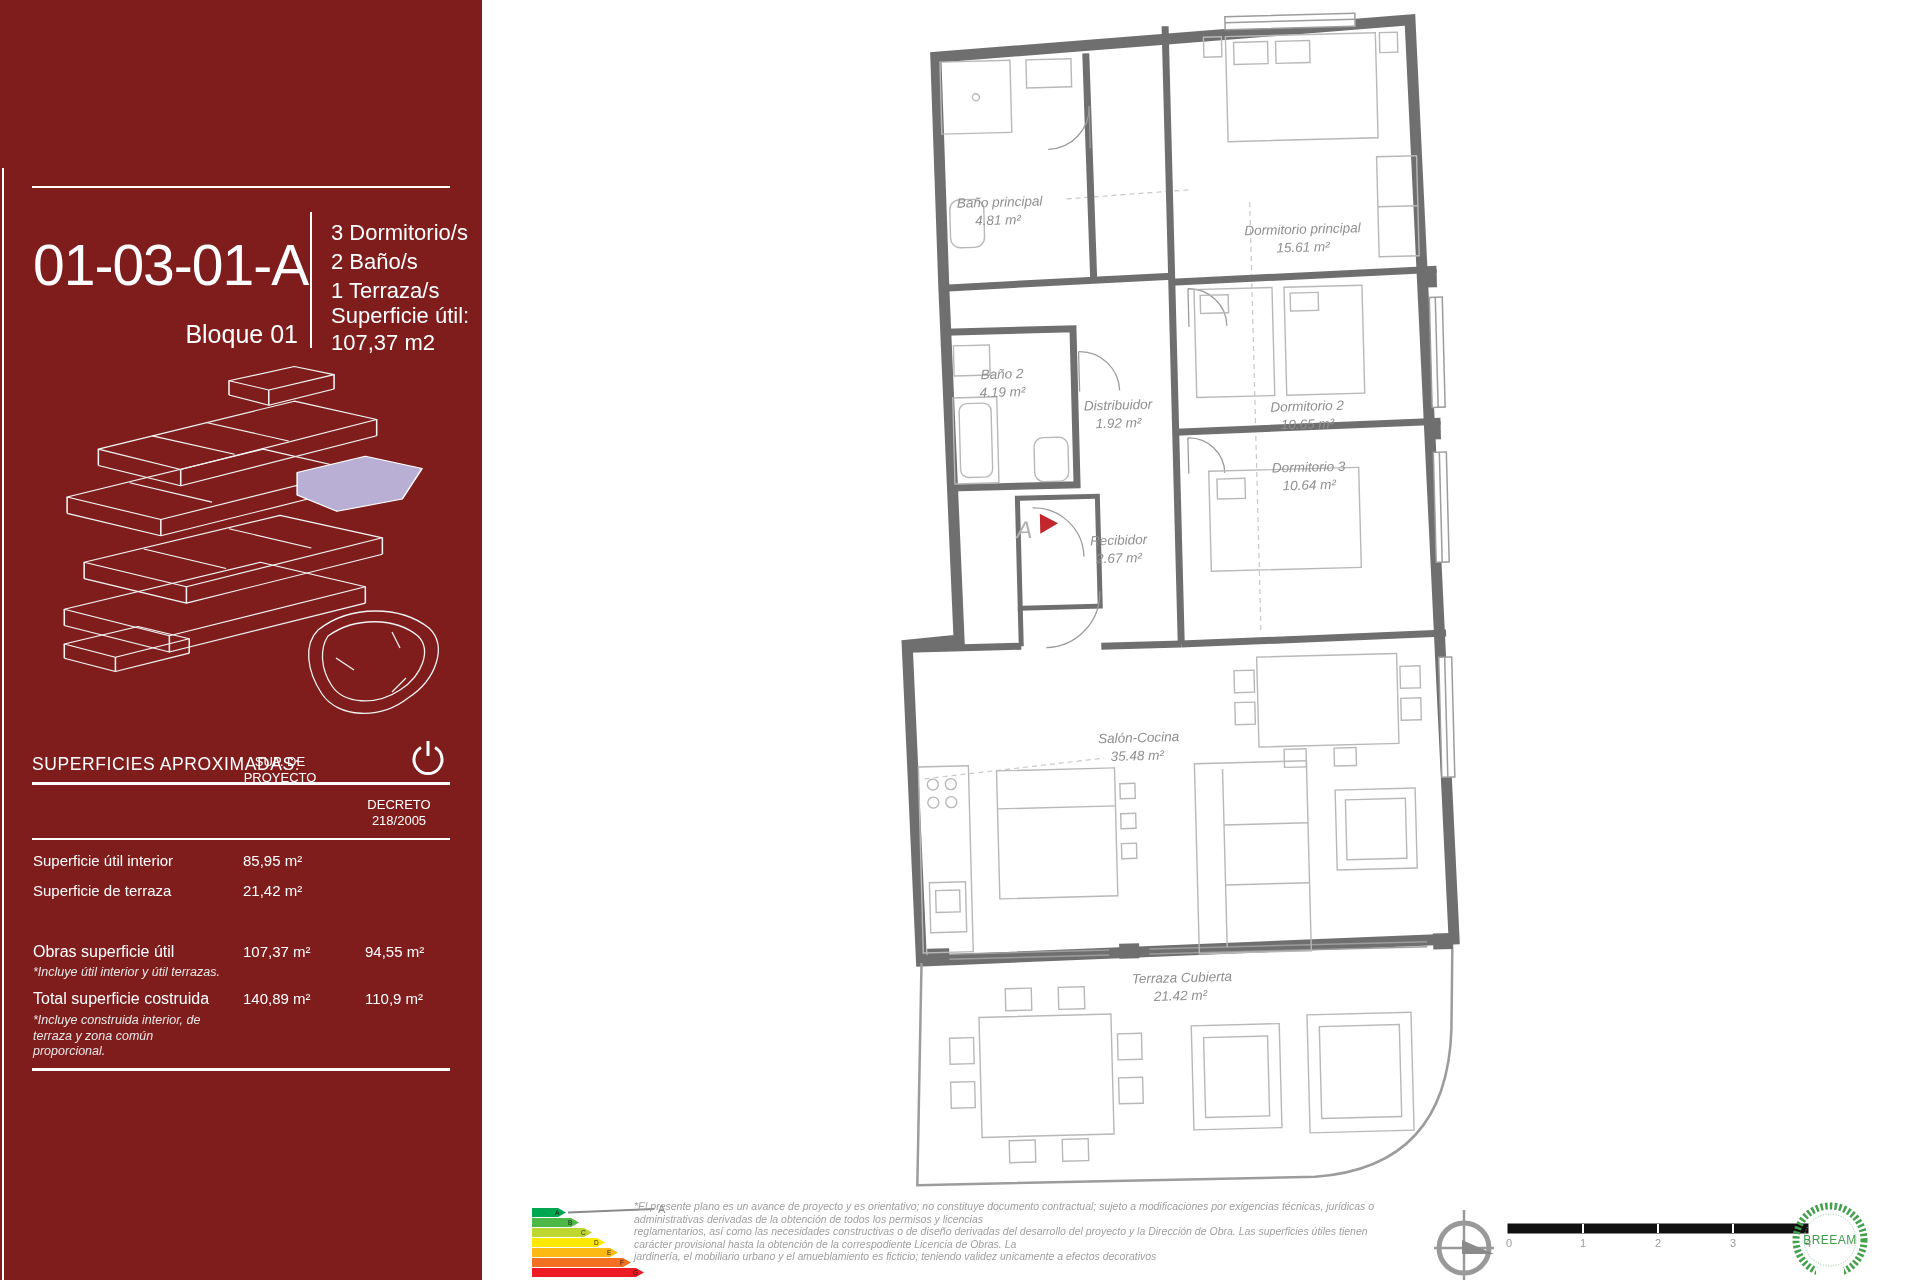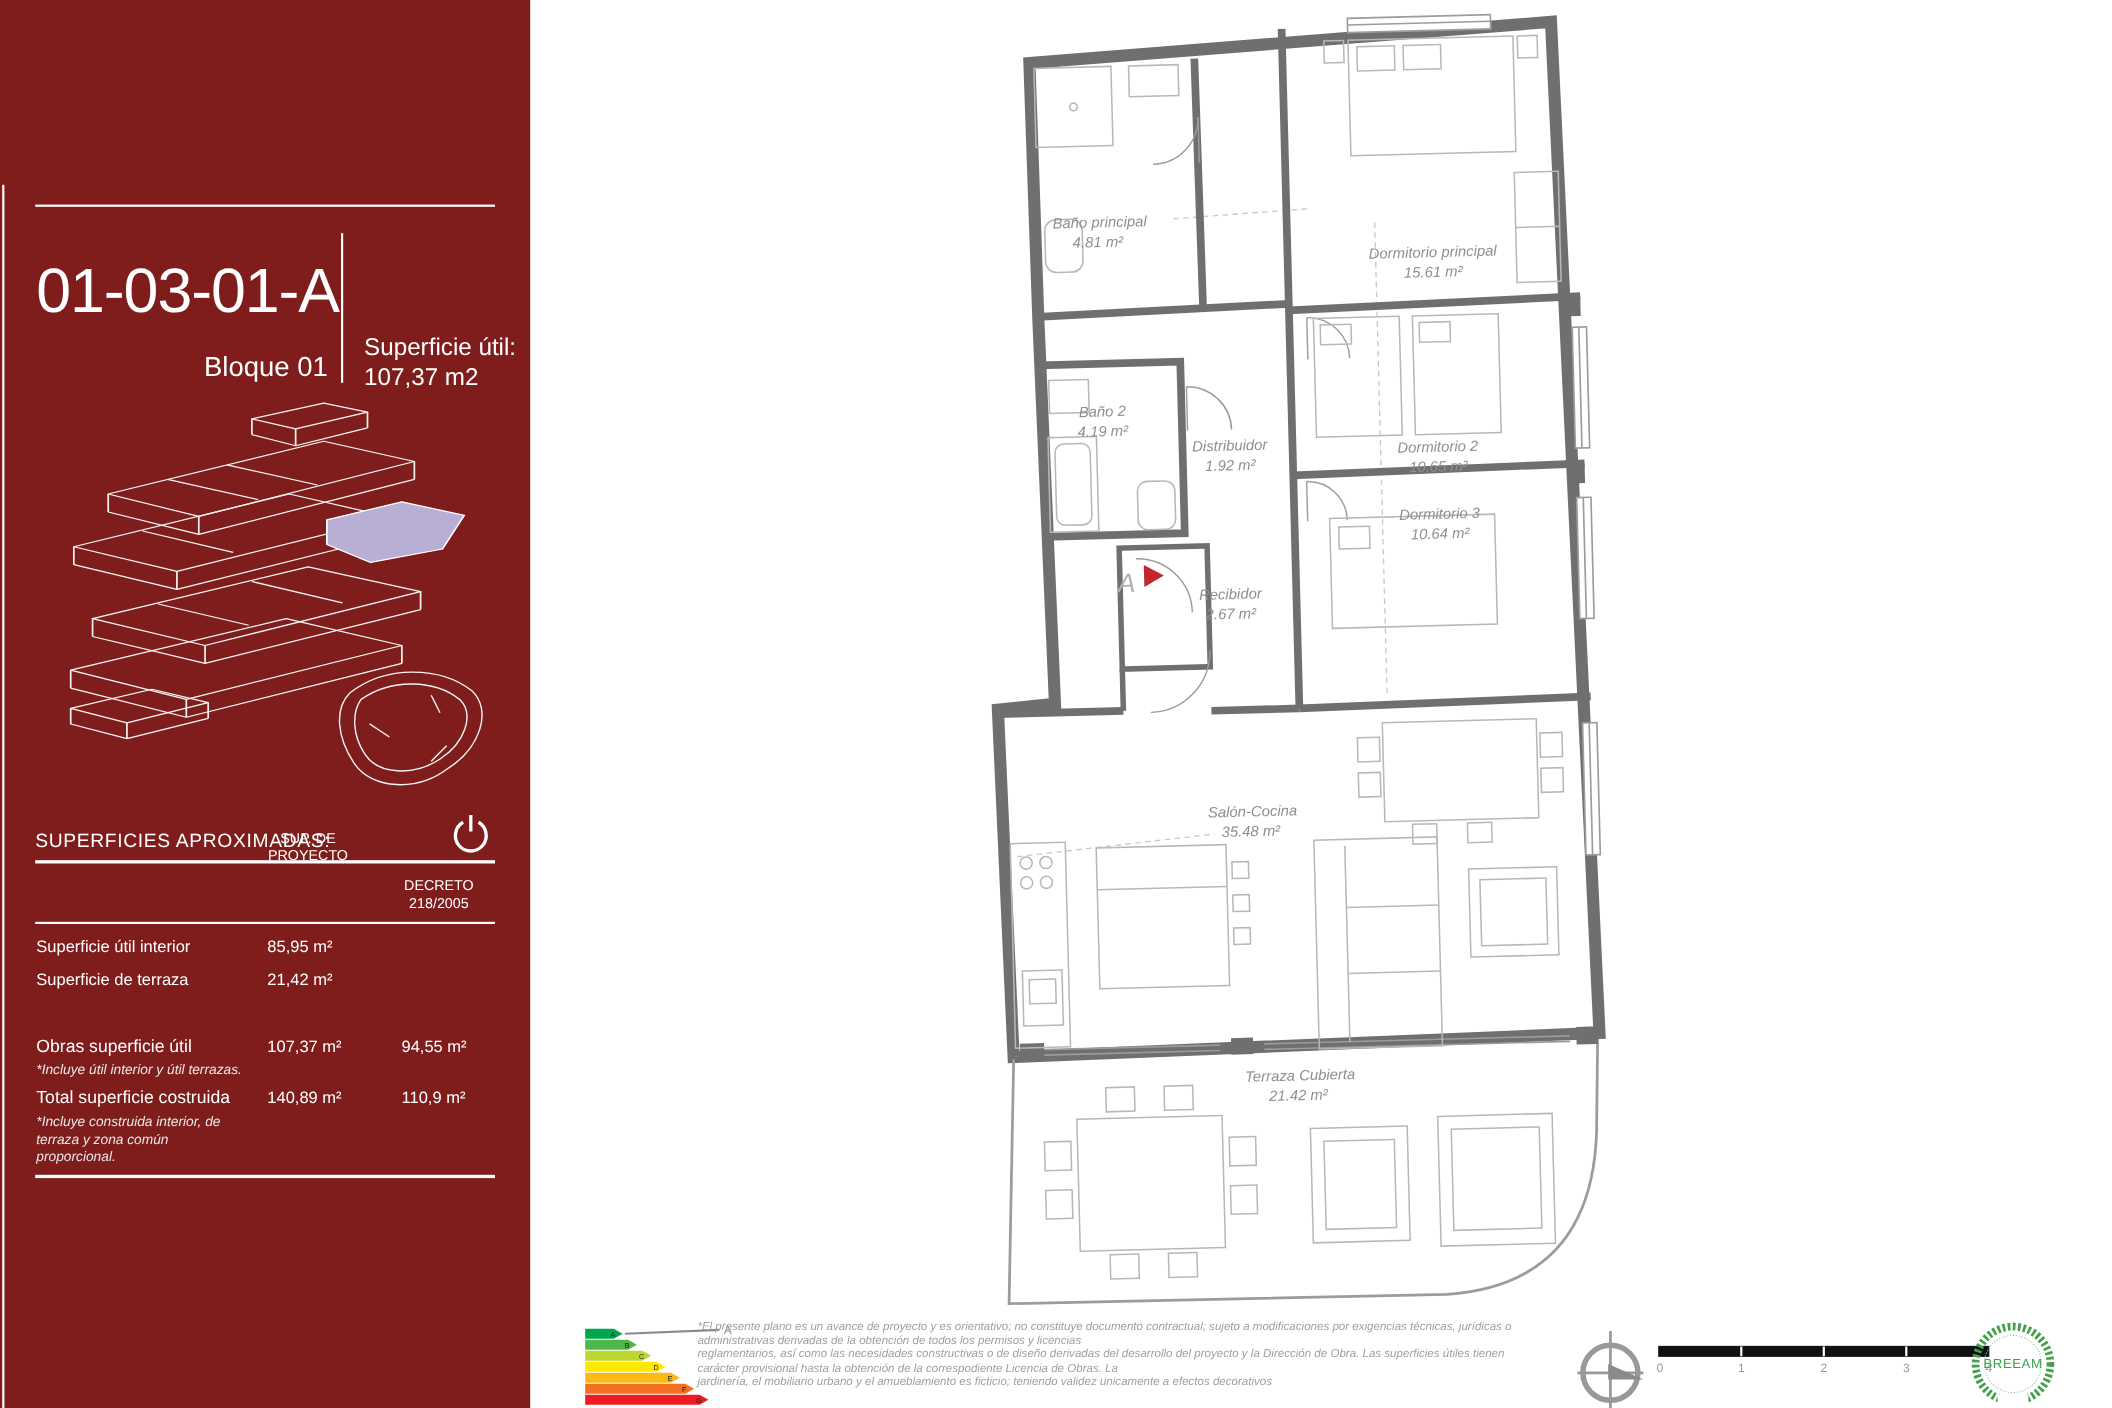--- a/index.html
+++ b/index.html
@@ -34,20 +34,25 @@
 <div id="page">
 
   <div id="sidebar">
     <div class="vline-left"></div>
     <div class="rule" style="left:32px;top:186px;width:418px;height:2px;"></div>
 
     <div class="unit-code">01-03-01-A</div>
     <div class="bloque">Bloque 01</div>
     <div class="vdivider"></div>
 
+    <div class="features">
+      <div>3 Dormitorio/s</div>
+      <div>2 Baño/s</div>
+      <div>1 Terraza/s</div>
+    </div>
 
     <div class="sup-util">
       <div>Superficie útil:</div>
       <div>107,37  m2</div>
     </div>
 
     <svg style="position:absolute;left:16px;top:342px;" width="450" height="330" viewBox="0 0 450 330">
       <g transform="scale(1.42,1.02)" fill="none" stroke="#f2f2f2" stroke-width="1.1" stroke-linejoin="round">
 
         <polygon points="150,38 196,24 224,32 178,47"></polygon>

